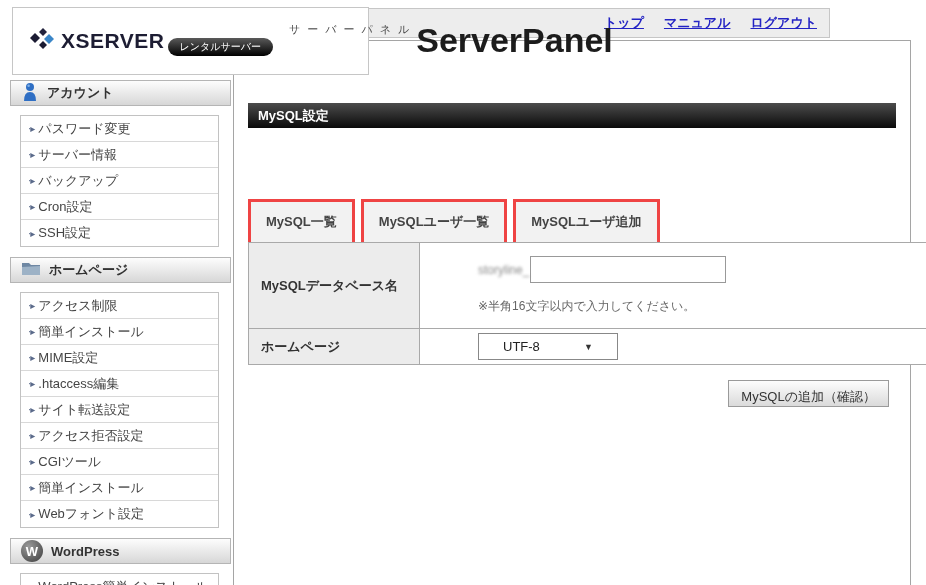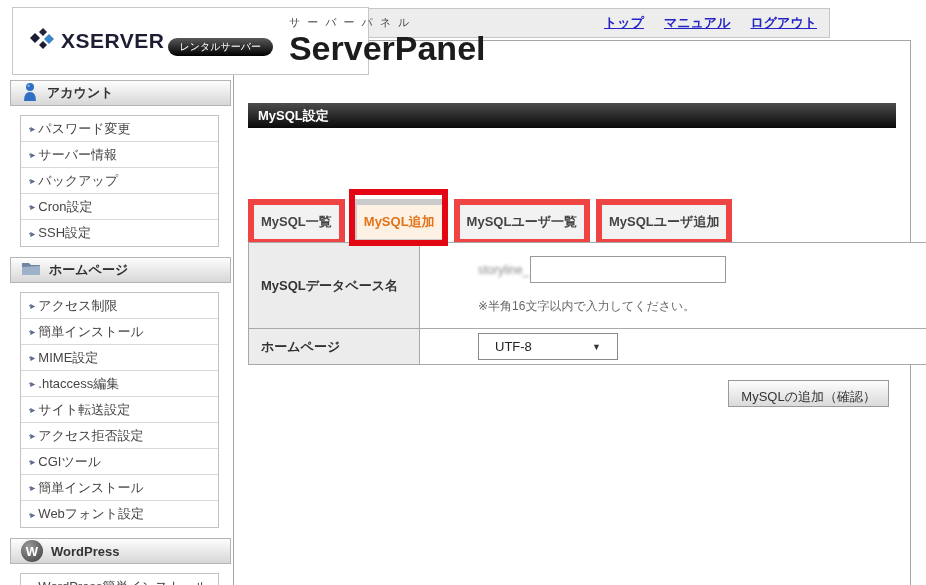--- a/index.html
+++ b/index.html
@@ -15,21 +15,21 @@
     background:#fff; border:1px solid #c6c6c6; z-index:10;
     display:flex; align-items:center; padding-left:16px; gap:16px;
   }
   .logo-left { display:flex; align-items:flex-end; gap:3px; }
   .logo-row1 { display:flex; align-items:center; gap:6px; }
   .brand-text { font-size:21px; font-weight:bold; color:#1d1d33; letter-spacing:0.5px; }
   .badge {
     background:linear-gradient(#5a5a5a,#000); color:#fff; font-size:10px;
     padding:2px 12px; border-radius:9px; white-space:nowrap;
   }
-  .logo-right { display:flex; flex-direction:column; }
+  .logo-right { display:flex; flex-direction:row; }
   .logo-subtitle { font-size:11px; color:#4a4a4a; letter-spacing:7px; white-space:nowrap; }
   .logo-title { font-size:34px; font-weight:bold; color:#1c1c1c; line-height:1.1; }
 
   .top-strip {
     position:absolute; left:368px; top:8px; width:462px; height:30px;
     background:#ededed; border:1px solid #c6c6c6; border-left:none;
     display:flex; align-items:center; justify-content:flex-end; gap:20px;
     padding-right:12px; z-index:5;
   }
   .top-link { color:#2323c4; font-size:13px; font-weight:bold; text-decoration:underline; cursor:pointer; }
@@ -66,22 +66,22 @@
   }
   .title-bar {
     position:absolute; left:14px; top:62px; width:648px; height:25px;
     background:linear-gradient(#4c4c4c,#0a0a0a); color:#fff;
     font-size:13px; font-weight:bold; display:flex; align-items:center; padding-left:10px;
   }
   .description { position:absolute; left:14px; top:98px; font-size:13px; color:#333; line-height:19px; }
 
   .tabs { position:absolute; left:14px; top:158px; display:flex; gap:6px; }
   .tab {
-    height:46px; padding:0 7px; display:flex; align-items:center;
-    background:#f2f2f2; border:6px solid #ef4444; font-size:13px; font-weight:bold;
+    height:46px; padding:0 15px; display:flex; align-items:center;
+    background:#f2f2f2; border:3px solid #ef4444; font-size:13px; font-weight:bold;
     color:#444; cursor:pointer; white-space:nowrap;
   }
   .tab.active { background:#fdf1e4; color:#e2731a; border-color:#cbcbcb; position:relative; }
   .red-annotation {
     position:absolute; left:-8px; right:-6px; top:-16px; bottom:-7px;
     border:6px solid #e30613; pointer-events:none; z-index:6;
   }
 
   .form-table {
     position:absolute; left:14px; top:201px; width:762px;
@@ -96,21 +96,21 @@
   }
   .cell-value { flex:1; padding:13px 10px 13px 58px; }
   .input-line { display:flex; align-items:center; }
   .prefix { font-size:12px; color:#8a8a8a; filter:blur(1.6px); margin-right:1px; user-select:none; }
   .db-input { width:196px; height:27px; border:1px solid #999; font-size:13px; padding:0 5px; background:#fff; }
   .note { margin-top:15px; font-size:12px; color:#666; }
   .cell-value2 { flex:1; padding:4px 10px 4px 58px; display:flex; align-items:center; }
   .select-box {
     width:140px; height:27px; border:1px solid #888; background:#fff; cursor:pointer;
     display:flex; align-items:center; justify-content:space-between;
-    padding:0 16px; font-size:13px; color:#222;
+    padding:0 24px; font-size:13px; color:#222;
   }
   .select-arrow { font-size:9px; color:#333; }
 
   .submit-button {
     position:absolute; right:21px; top:339px; height:27px; padding:0 12px;
     background:linear-gradient(#fdfdfd,#dadada); border:1px solid #9a9a9a;
     font-size:13px; color:#333; display:flex; align-items:flex-end; cursor:pointer;
     white-space:nowrap;
   }
 </style>
@@ -243,24 +243,20 @@
 
   <div class="title-bar">
     <span>MySQL設定</span>
   </div>
 
 
   <div class="tabs">
     <div class="tab">
         <span>MySQL一覧</span>
       </div>
-    <div class="tab active">
-      <span>MySQL追加</span>
-      <div class="red-annotation"></div>
-    </div>
     <div class="tab">
         <span>MySQLユーザ一覧</span>
       </div>
     <div class="tab">
         <span>MySQLユーザ追加</span>
       </div>
   </div>
 
   <div class="form-table">
     <div class="form-row">

